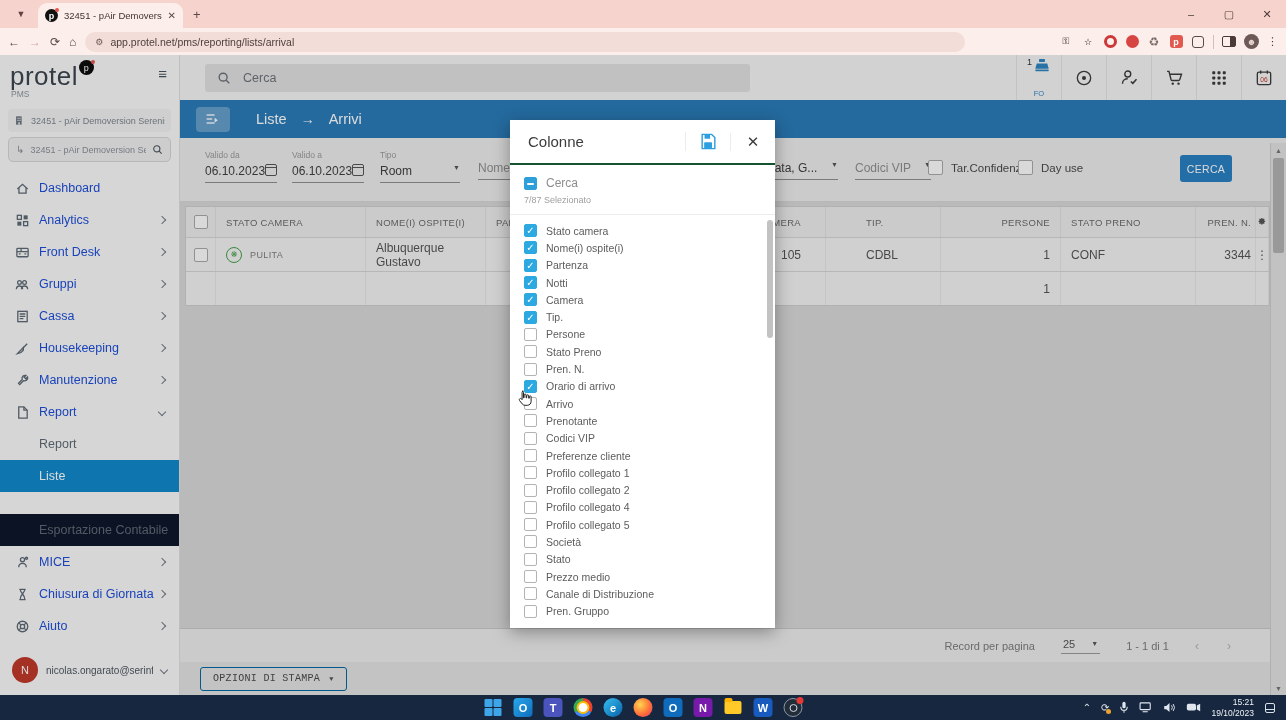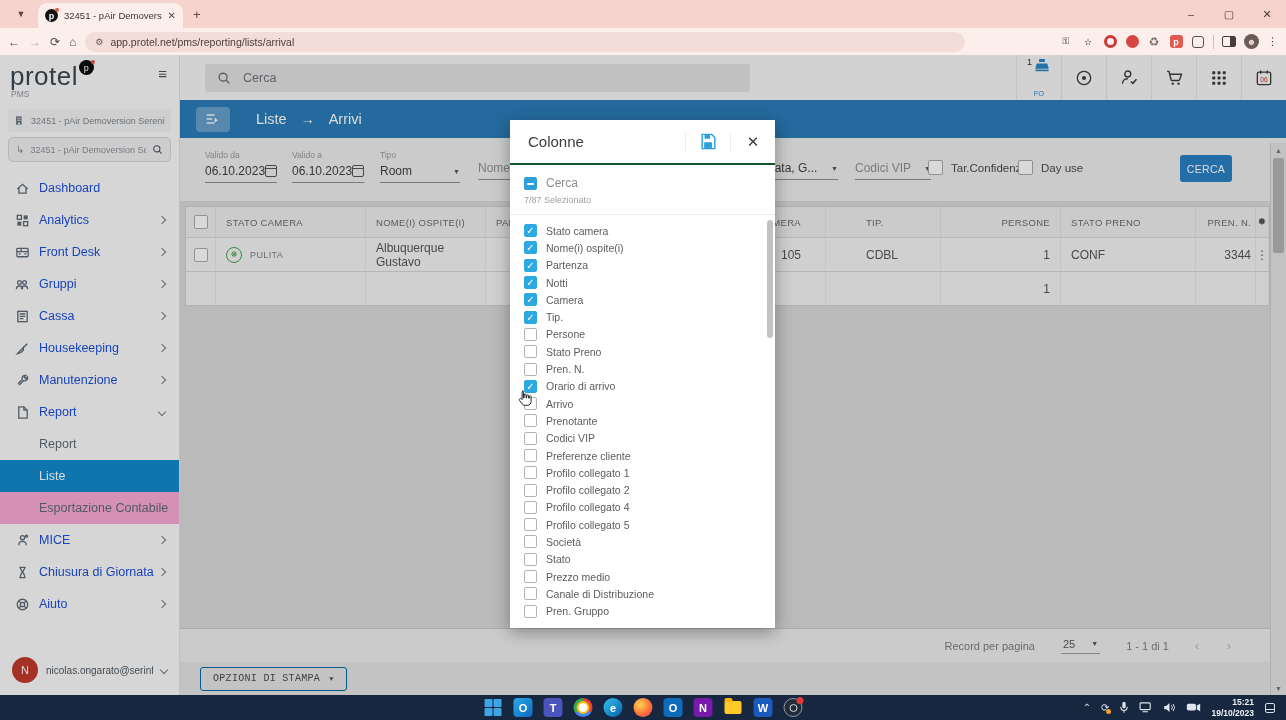--- a/index.html
+++ b/index.html
@@ -54,21 +54,21 @@
   .prop2{margin:5px 8px 10px;background:#efefef;border:1px solid #d5d5d5;border-radius:5px;padding:6px 7px;display:flex;align-items:center;gap:6px;}
   .prop2 .ptxt{font-size:9px;color:#8a9199;white-space:nowrap;overflow:hidden;flex:1;}
   .nav{flex:1;}
   .nav-item{height:32px;display:flex;align-items:center;padding:0 14px;color:#1d4ed8;font-size:12.5px;}
   .nav-ico{width:16px;height:16px;margin-right:9px;display:flex;align-items:center;justify-content:center;flex:none;}
   .nav-label{white-space:nowrap;}
   .chev-r{margin-left:auto;width:6px;height:6px;border-right:1.6px solid #707a84;border-top:1.6px solid #707a84;transform:rotate(45deg);}
   .chev-d{margin-left:auto;width:6px;height:6px;border-right:1.6px solid #707a84;border-top:1.6px solid #707a84;transform:rotate(135deg);}
   .nav-sub{height:32px;display:flex;align-items:center;padding-left:39px;font-size:12.5px;color:#5f6b76;}
   .nav-sub.active{background:#1289cb;color:#fff;}
-  .nav-sub.hover{background:#f9a8d4;}
+  .nav-sub.hover{background:#0f172a;margin-top:22px;}
   .user-row{margin-top:auto;height:44px;display:flex;align-items:center;padding:0 12px 6px;gap:8px;}
   .user-av{width:26px;height:26px;border-radius:50%;background:#c0392b;color:#fff;font-size:11px;display:flex;align-items:center;justify-content:center;flex:none;}
   .user-email{font-size:10px;color:#4c565f;white-space:nowrap;overflow:hidden;flex:1;}
 
   
   .main{flex:1;display:flex;flex-direction:column;min-width:0;position:relative;}
   .tophead{height:45px;background:#f5f5f5;display:flex;align-items:center;flex:none;}
   .searchpill{width:545px;margin-left:25px;height:28px;background:#e1e1e1;border-radius:3px;display:flex;align-items:center;padding:0 12px;gap:12px;}
   .searchpill .stxt{font-size:12.5px;color:#6d737a;}
   .headicons{margin-left:auto;display:flex;height:100%;align-items:stretch;}
@@ -79,21 +79,21 @@
   .reg-fo{font-size:7.5px;color:#2e86c1;margin-top:18px;}
 
   .bluebar{height:38px;background:#2b7cb9;display:flex;align-items:center;padding:0 16px;flex:none;}
   .listbtn{width:34px;height:25px;background:rgba(255,255,255,.28);border-radius:4px;display:flex;align-items:center;justify-content:center;}
   .crumb{display:flex;align-items:center;gap:14px;margin-left:26px;color:#fff;font-size:14.5px;}
   .crumb .arr{font-size:14px;}
 
   .filterbar{height:64px;background:#ededed;flex:none;position:relative;border-bottom:1px solid #d7d7d7;}
   .field{position:absolute;top:12px;}
   .flabel{font-size:8.5px;color:#9a9a9a;margin-bottom:2px;}
-  .fval{font-size:12px;color:#3f3f3f;border-bottom:1px solid #8f8f8f;padding:2px 0 4px;display:flex;align-items:center;gap:0;}
+  .fval{font-size:12px;color:#3f3f3f;border-bottom:1px solid #8f8f8f;padding:2px 0 4px;display:flex;gap:0;}
   .fval .grow{flex:1;}
   .fval.ph{color:#8f8f8f;}
   .calico{width:12px;height:12px;border:1.3px solid #555;border-radius:2px;position:relative;flex:none;}
   .calico::before{content:"";position:absolute;top:2px;left:0;right:0;height:1.2px;background:#555;}
   .dd{font-size:7px;color:#555;flex:none;}
   .fcheck{position:absolute;top:22px;display:flex;align-items:center;gap:8px;font-size:11.5px;color:#4a4a4a;}
   .cerca-btn{position:absolute;top:17px;left:1000px;width:52px;height:27px;background:#2a80c3;border:none;border-radius:3px;color:#fff;font-size:10.5px;display:flex;align-items:center;justify-content:center;letter-spacing:.3px;}
 
   .content{height:426px;background:#d9d9d9;position:relative;flex:none;}
   .tbl{position:absolute;left:5px;right:16px;top:4px;background:#f6f6f6;border:1px solid #cfcfcf;}
@@ -166,21 +166,21 @@
   .tbi.onenote{background:#7719aa;}
   .tbi.explorer{background:transparent;}
   .folder{width:17px;height:13px;background:#ffca28;border-radius:2px;position:relative;}
   .folder::before{content:"";position:absolute;top:-3px;left:0;width:8px;height:4px;background:#ffb300;border-radius:2px 2px 0 0;}
   .tbi.word{background:#185abd;}
   .tbi.obs{border-radius:50%;background:#232c39;border:1.5px solid #8c97a5;}
   .tbi.obs::before{content:"";position:absolute;width:6px;height:6px;border-radius:50%;border:1.6px solid #cfd6dd;}
   .tbi.obs::after{content:"";position:absolute;right:-2px;top:-2px;width:7px;height:7px;border-radius:50%;background:#e53935;}
   .tb-tray{margin-left:auto;display:flex;align-items:center;gap:10px;padding-right:10px;color:#dfe6ee;}
   .trayic{font-size:10px;display:flex;align-items:center;}
-  .clock{font-size:8.5px;line-height:1.25;text-align:right;color:#eef2f7;font-weight:bold;}
+  .clock{font-size:8.5px;line-height:1.25;text-align:right;color:#eef2f7;}
   .sync-dot{position:relative;}
   .sync-dot::after{content:"";position:absolute;right:-2px;bottom:-1px;width:5px;height:5px;border-radius:50%;background:#f0a030;}
 </style>
 </head>
 <body>
 
 <div class="browser">
   <div class="tabbar">
     <div class="tab-chevron">▼</div>
     <div class="tab">

